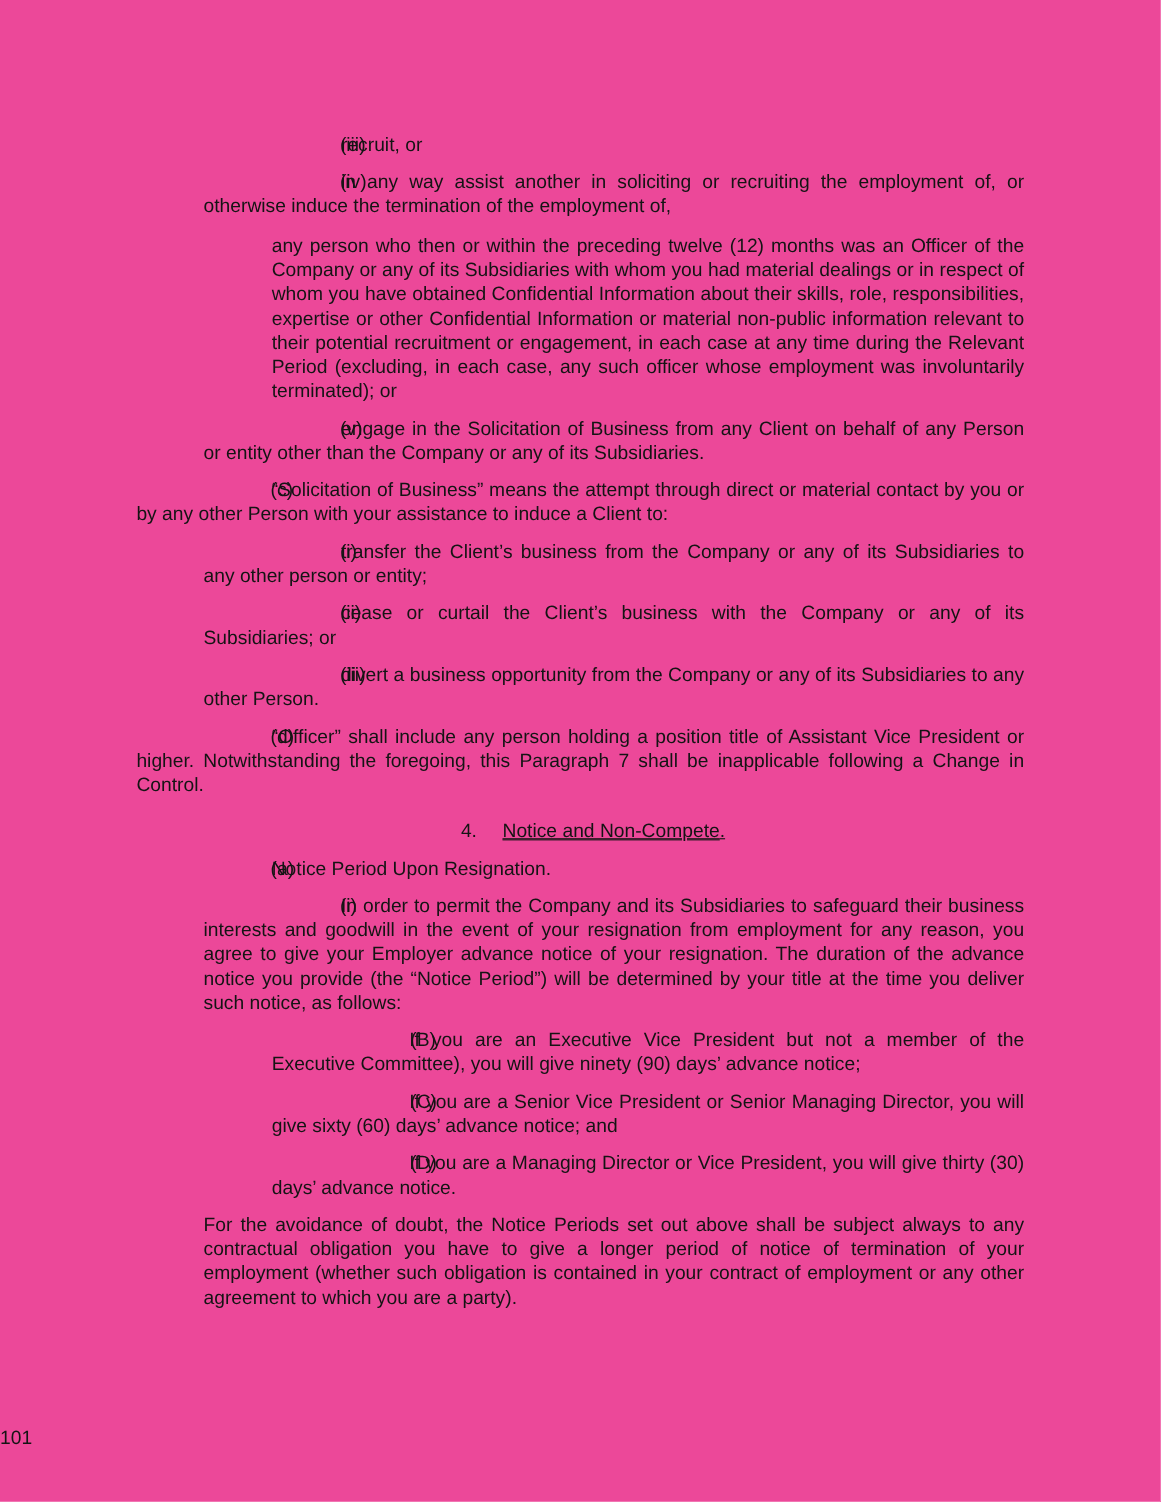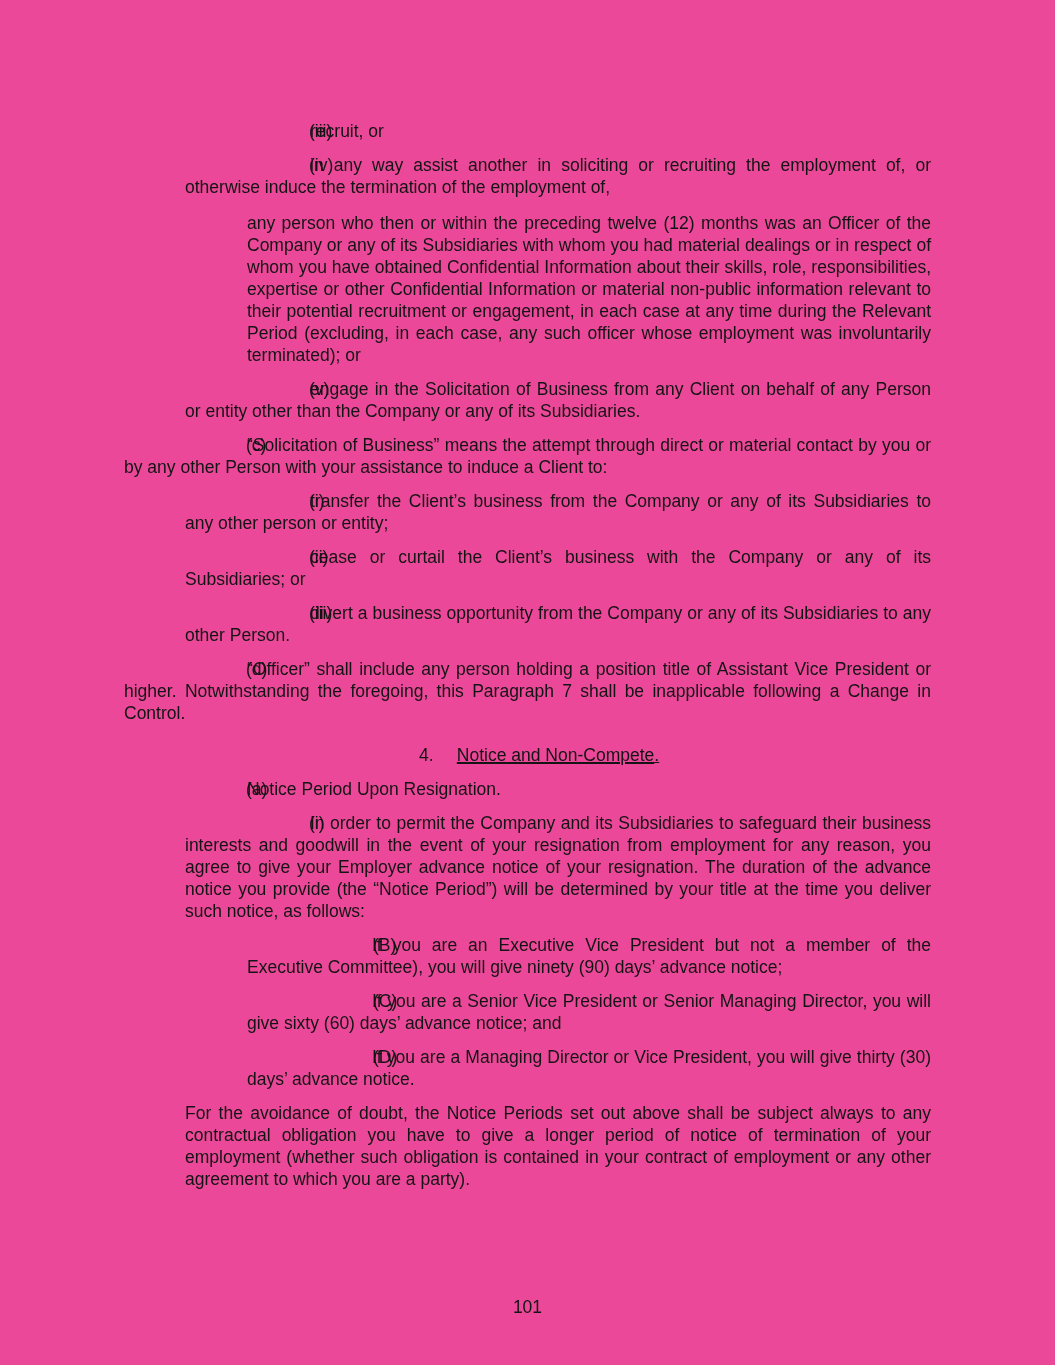--- a/index.html
+++ b/index.html
@@ -80,21 +80,21 @@
     margin-top: 14px;
   }
   p.plain {
     margin-left: 61px;
   }
   .footer {
     position: absolute;
     top: 1296px;
     left: 0;
     width: 1055px;
-    text-align: center;
+    text-align: left;
   }
 </style>
 </head>
 <body>
 
 <div class="page">
   <div class="content">
       <p class="para list1"><span class="marker">(iii)</span><span>recruit, or</span></p>
       <p class="para list1"><span class="marker">(iv)</span><span>in any way assist another in soliciting or recruiting the employment of, or otherwise induce the termination of the employment of,</span></p>
       <p class="para block"><span>any person who then or within the preceding twelve (12) months was an Officer of the Company or any of its Subsidiaries with whom you had material dealings or in respect of whom you have obtained Confidential Information about their skills, role, responsibilities, expertise or other Confidential Information or material non-public information relevant to their potential recruitment or engagement, in each case at any time during the Relevant Period (excluding, in each case, any such officer whose employment was involuntarily terminated); or</span></p>

